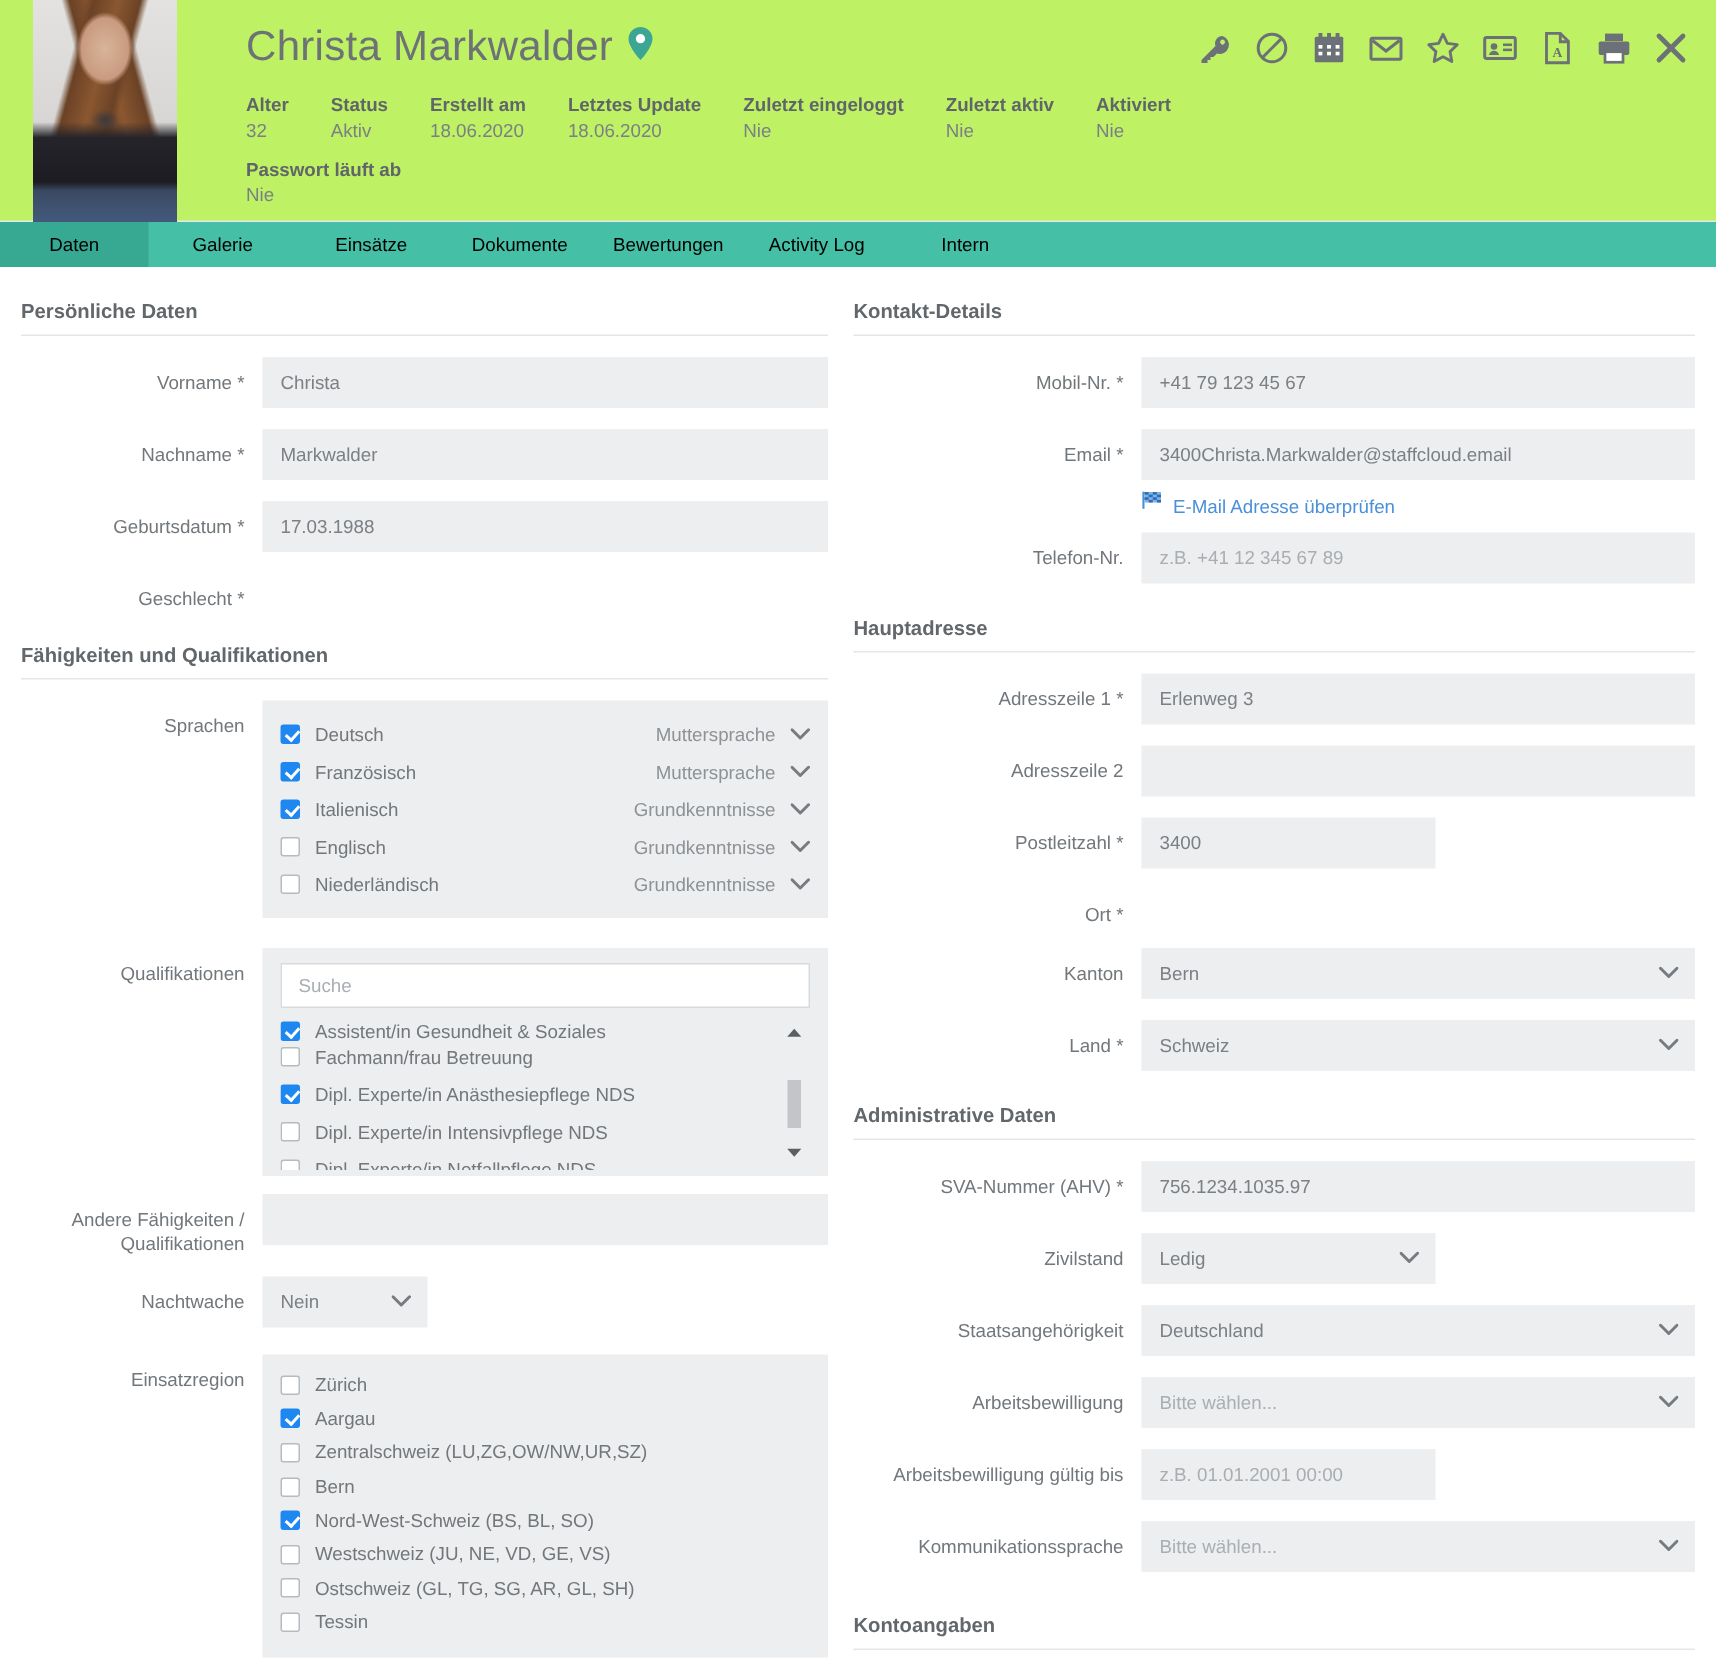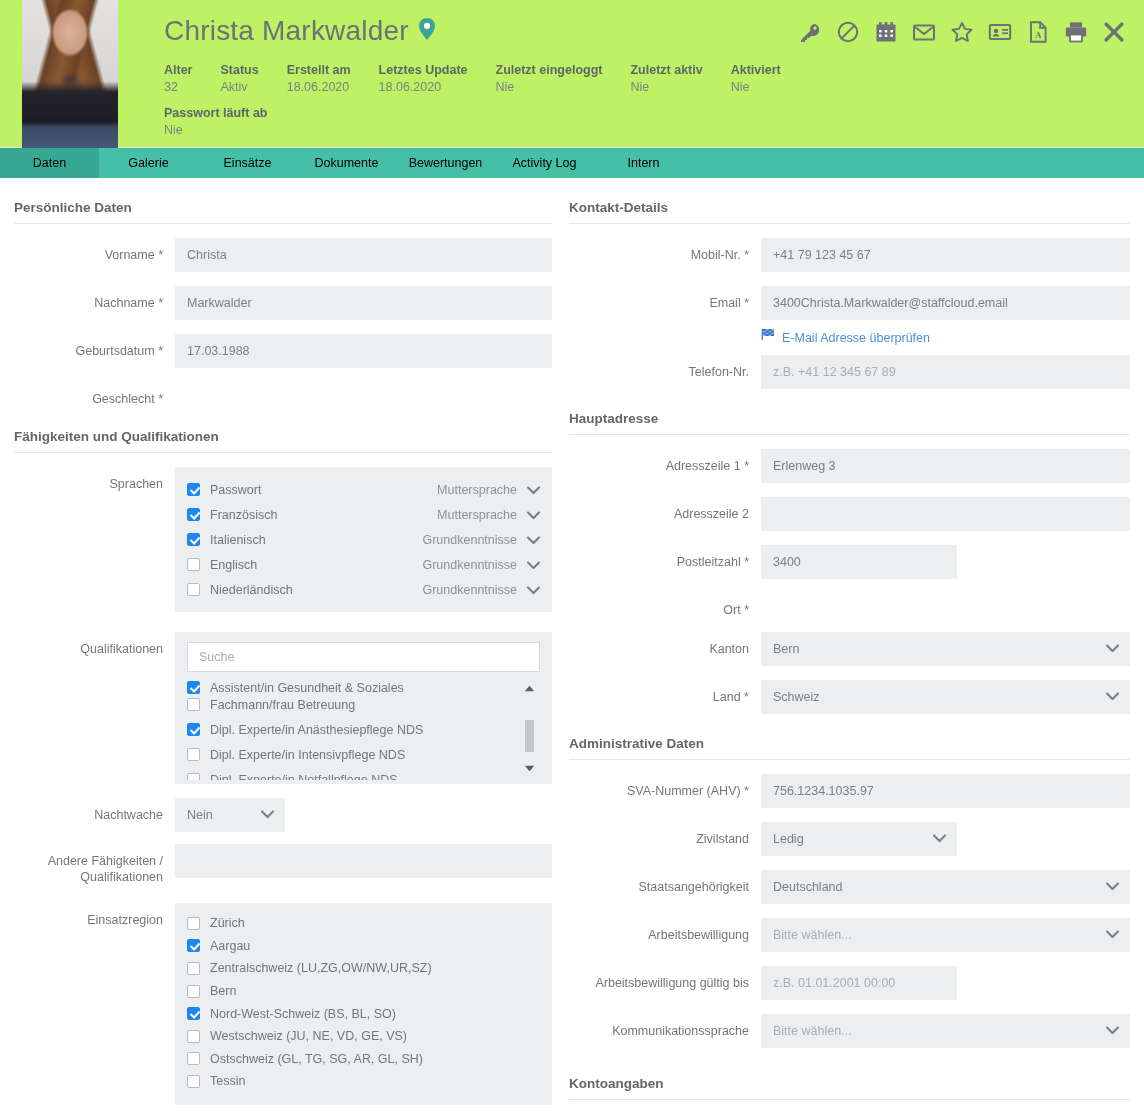--- a/index.html
+++ b/index.html
@@ -391,21 +391,21 @@
     </div>
 
     <div class="section-title">Fähigkeiten und Qualifikationen</div>
 
     <div class="field">
       <div class="fl">Sprachen</div>
       <div class="fc">
         <div class="groupbox">
           <div class="lang-row">
             <span class="cb on"></span>
-            <span class="lang-name">Passwort</span>
+            <span class="lang-name">Deutsch</span>
             <span class="lang-lvl">Muttersprache</span>
             <span><svg width="13" height="9" viewBox="0 0 13 9">
                   <path d="M1 1.5l5.5 5.5L12 1.5" fill="none" stroke="#777c80" stroke-width="2" stroke-linecap="round" stroke-linejoin="round"></path>
                 </svg></span>
           </div>
           <div class="lang-row">
             <span class="cb on"></span>
             <span class="lang-name">Französisch</span>
             <span class="lang-lvl">Muttersprache</span>
             <span><svg width="13" height="9" viewBox="0 0 13 9">
@@ -477,39 +477,39 @@
                 <svg width="11" height="7" viewBox="0 0 11 7">
                     <path d="M5.5 6.2L0.8 0.8h9.4z" fill="#5a5f63"></path>
                   </svg>
               </span>
             </div>
           </div>
         </div>
       </div>
     </div>
 
+    <div class="field" style="margin-top:12px;">
+      <div class="fl">Andere Fähigkeiten / Qualifikationen</div>
+      <div class="fc">
+          <div class="ctl w-auto"></div>
+        </div>
+    </div>
+
     <div class="field">
       <div class="fl">Nachtwache</div>
       <div class="fc">
         <div class="ctl sel w-110">
           <span>Nein</span>
           <span class="caret">
             <svg width="13" height="9" viewBox="0 0 13 9">
                 <path d="M1 1.5l5.5 5.5L12 1.5" fill="none" stroke="#777c80" stroke-width="2" stroke-linecap="round" stroke-linejoin="round"></path>
               </svg>
           </span>
         </div>
       </div>
-    </div>
-
-    <div class="field" style="margin-top:12px;">
-      <div class="fl">Andere Fähigkeiten / Qualifikationen</div>
-      <div class="fc">
-          <div class="ctl w-auto"></div>
-        </div>
     </div>
 
     <div class="field" style="margin-top:18px;">
       <div class="fl">Einsatzregion</div>
       <div class="fc">
         <div class="groupbox" style="padding:9px 12px 12px 12px;">
           <div class="region-row">
             <span class="cb"></span>
             <span class="lang-name">Zürich</span>
           </div>

